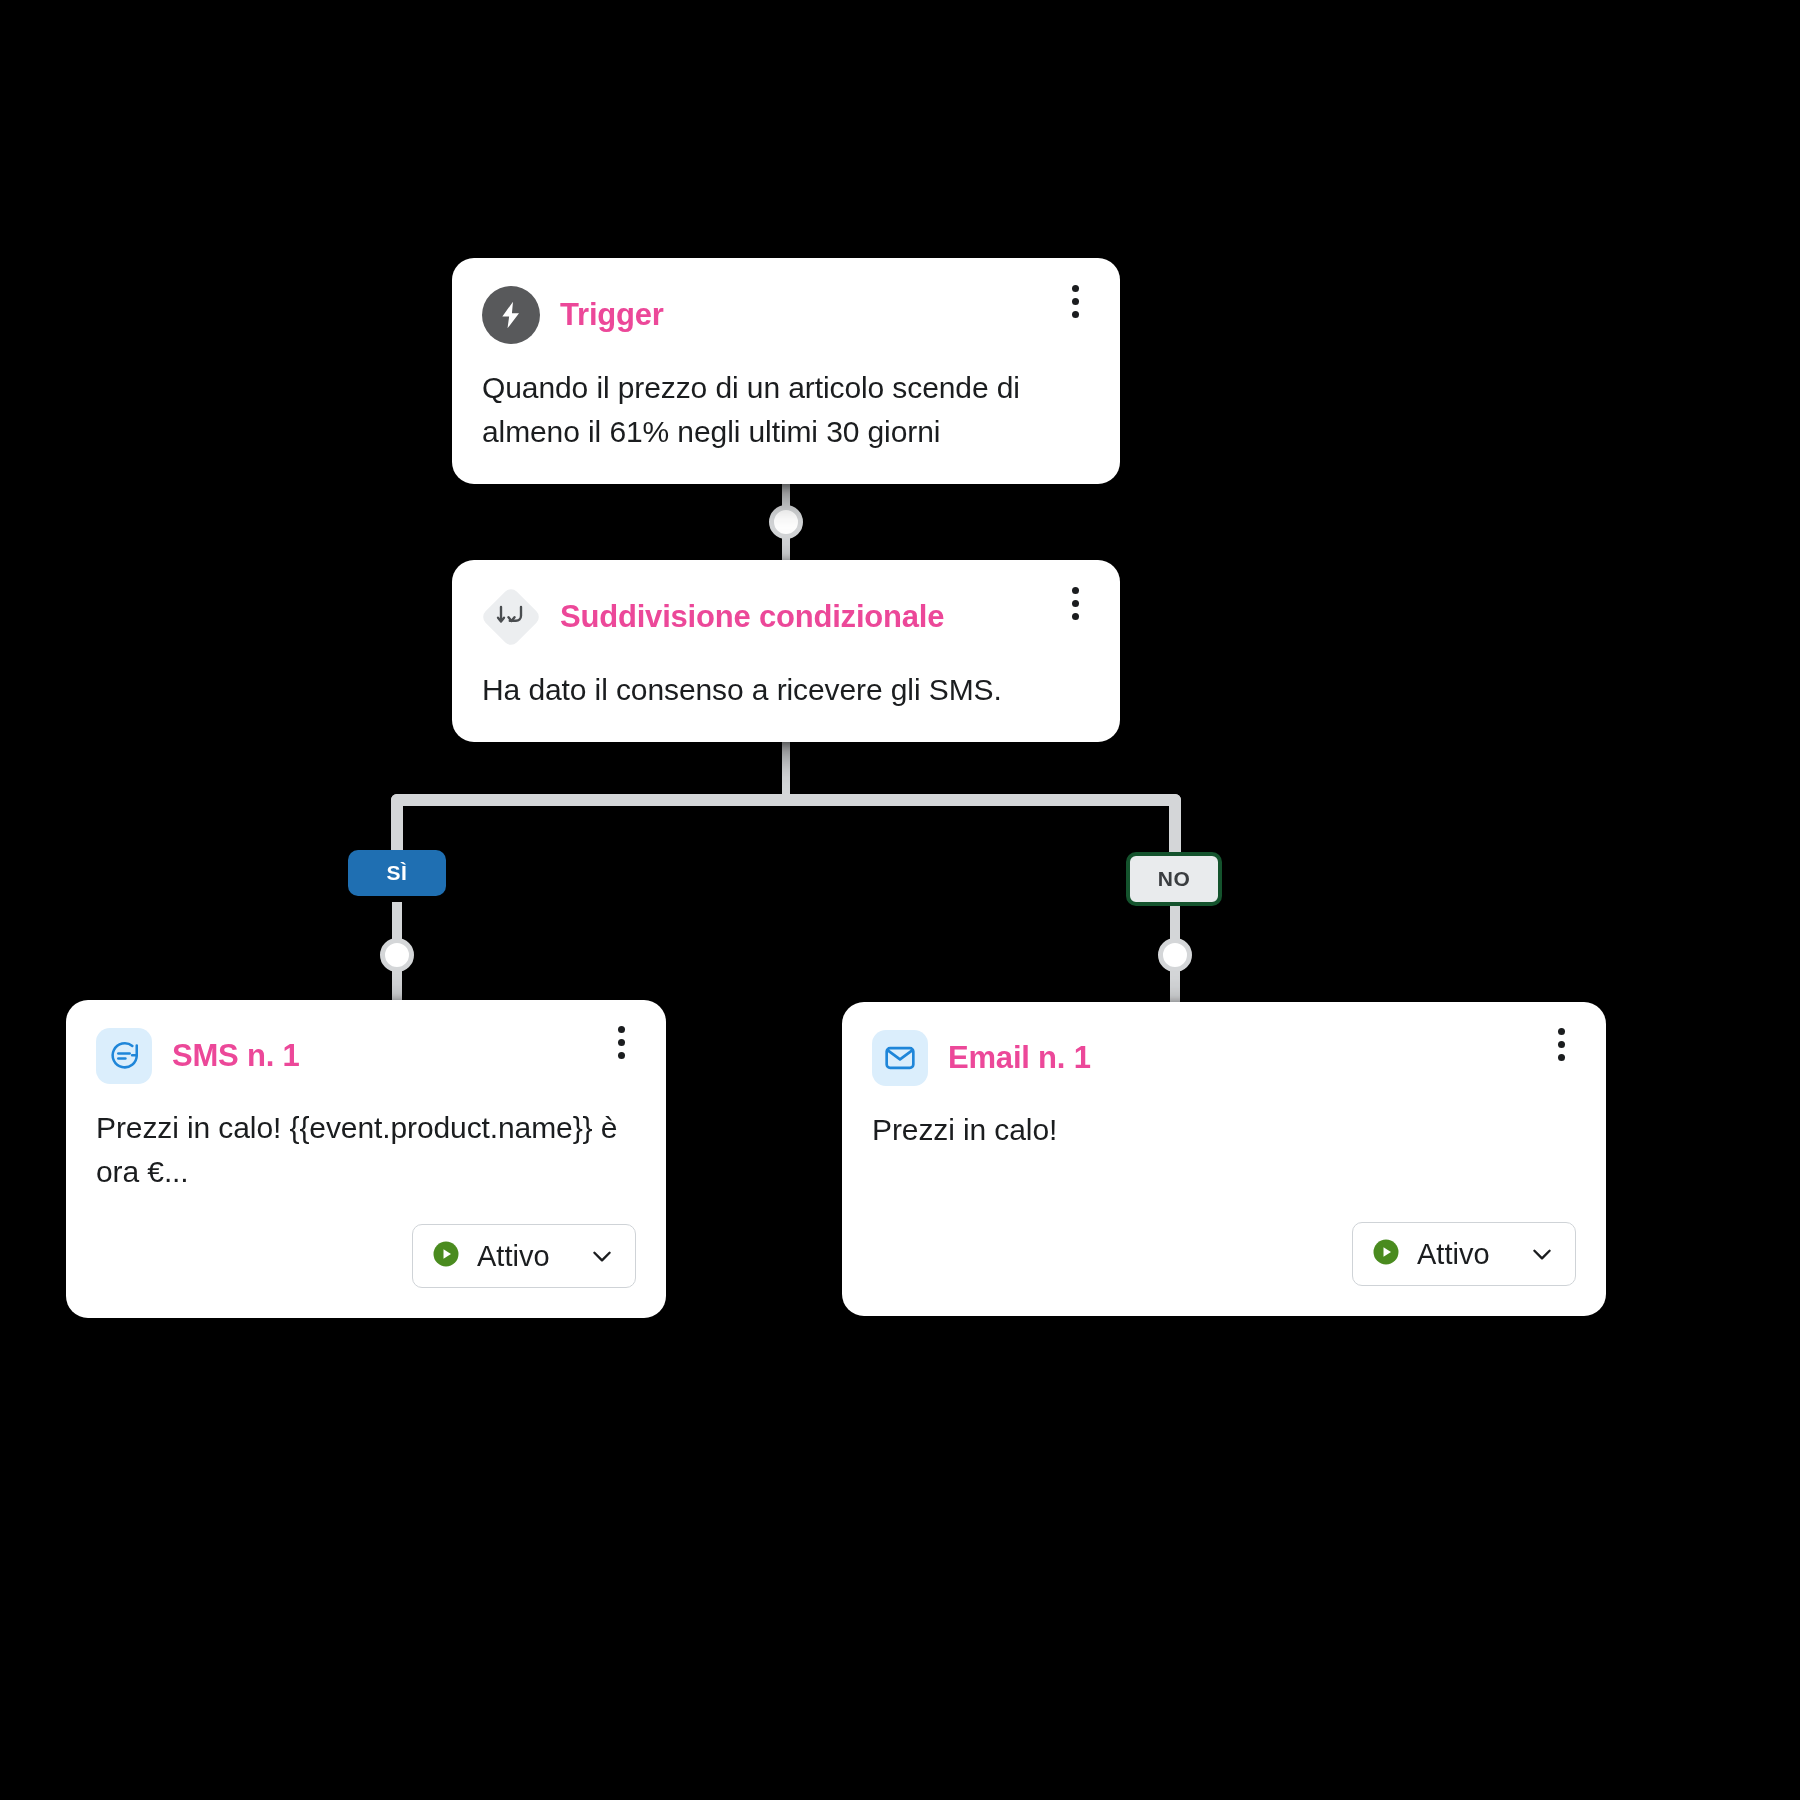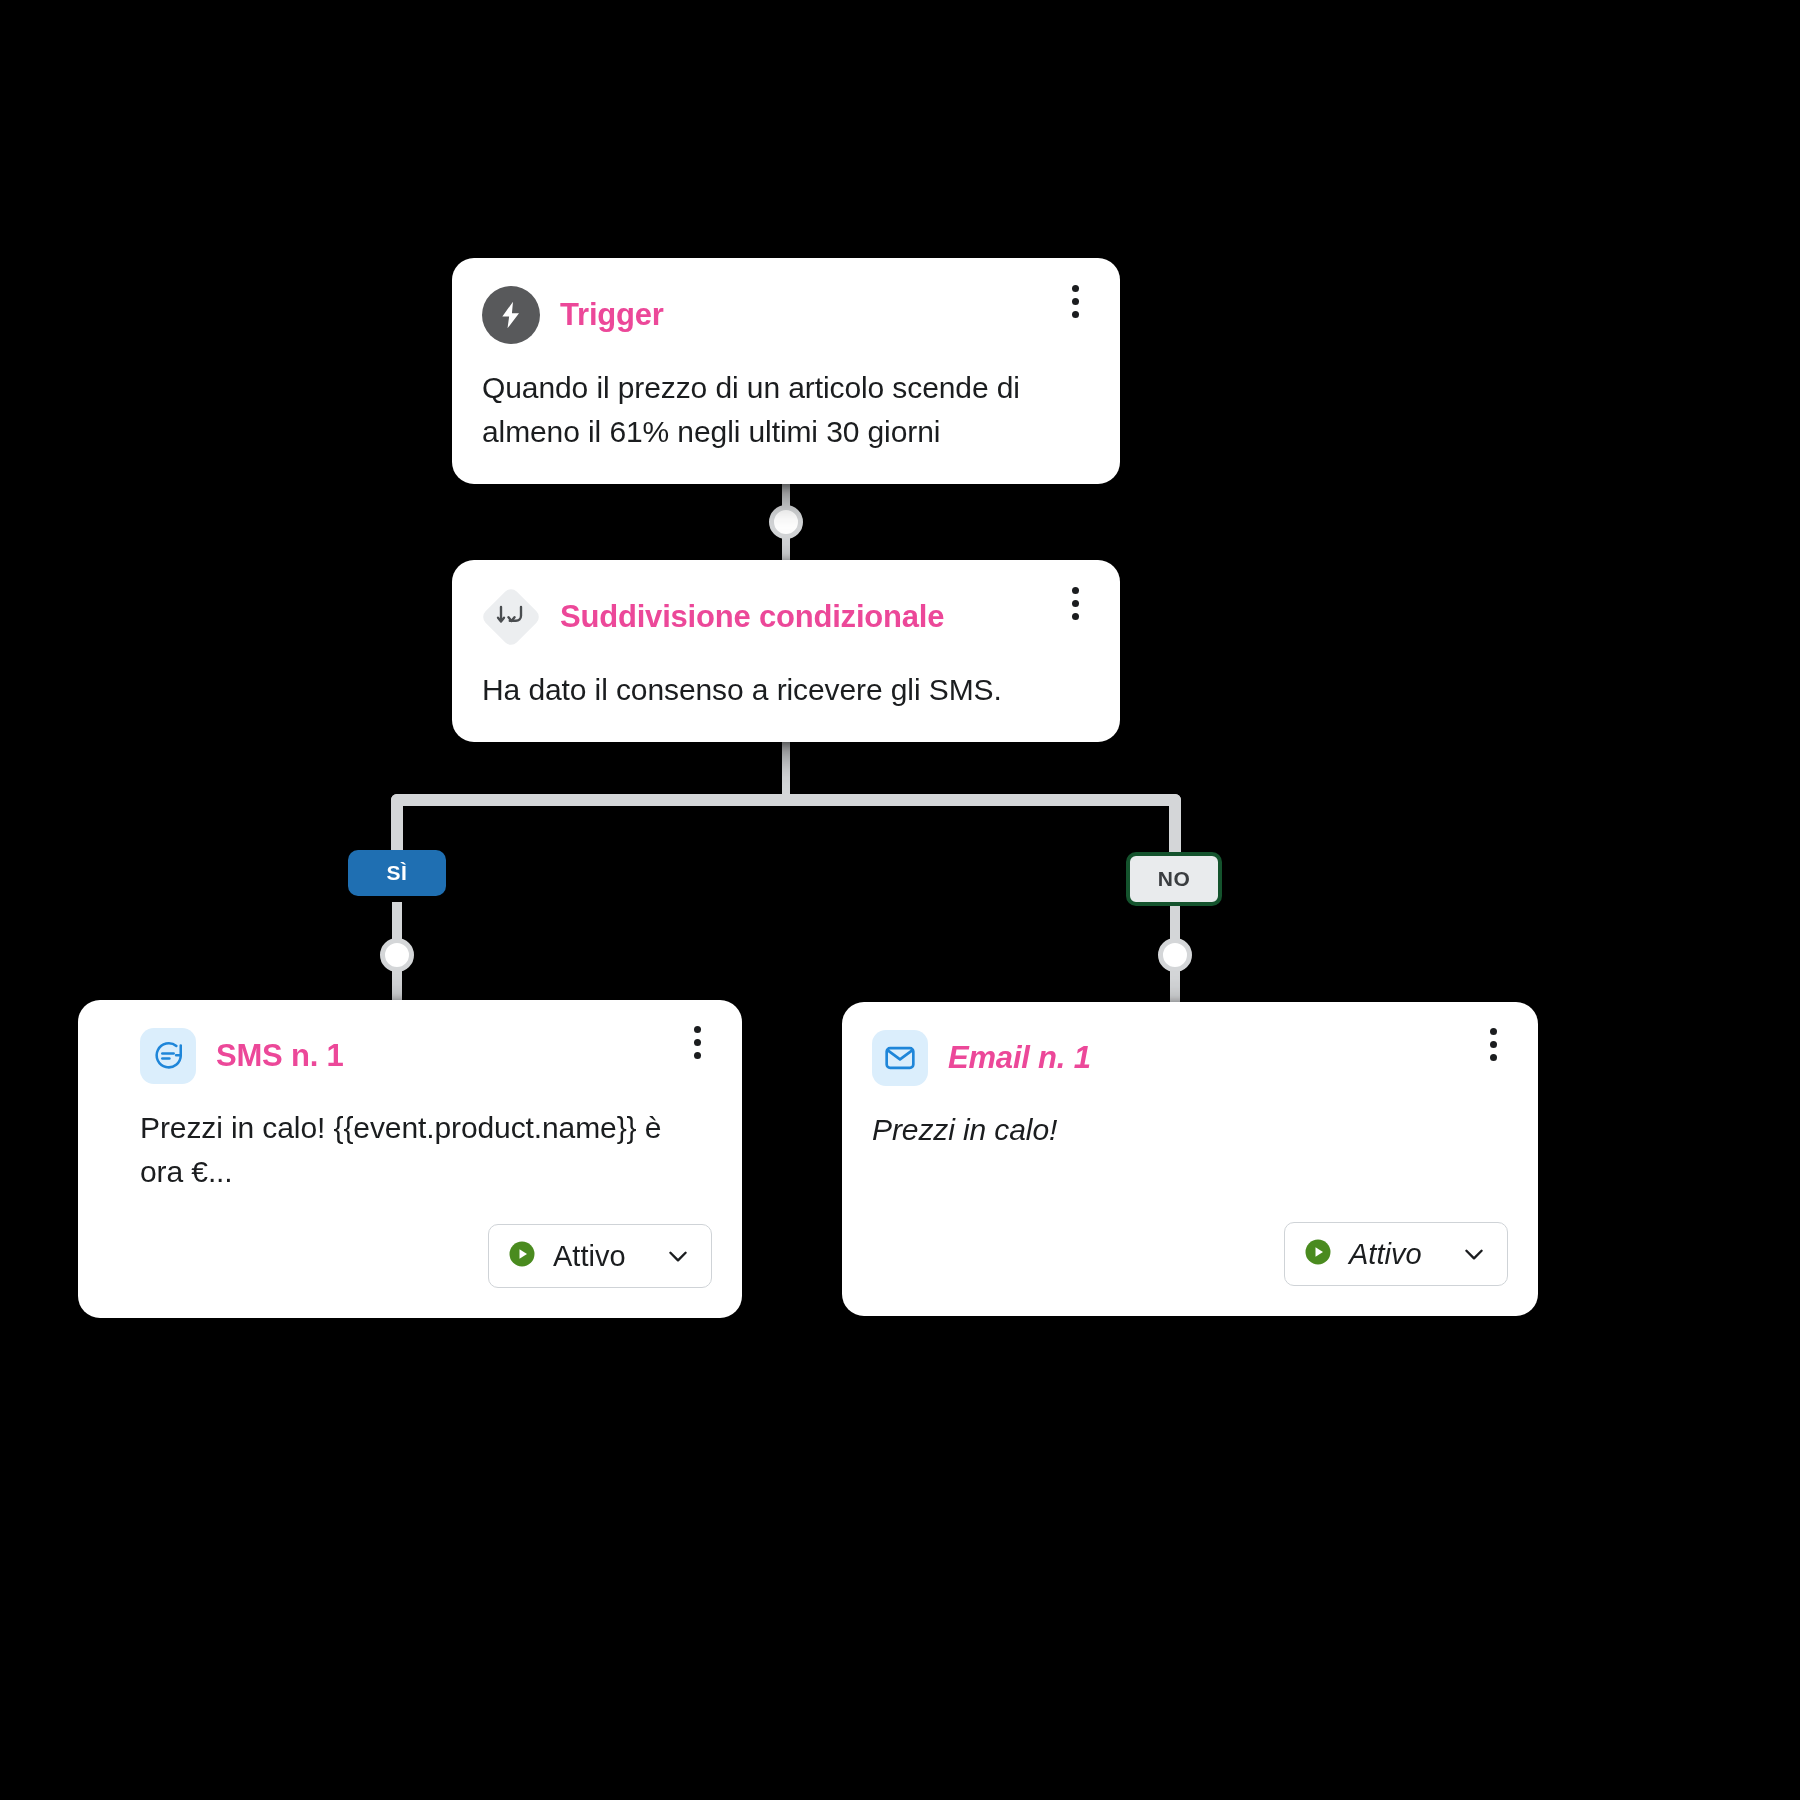--- a/index.html
+++ b/index.html
@@ -250,21 +250,21 @@
           <span></span>
       </div>
     </div>
     <div class="card-body">Ha dato il consenso a ricevere gli SMS.</div>
   </div>
 
   <div class="branch-badge branch-yes" style="left:348px; top:850px; min-width:98px;">SÌ</div>
 
   <div class="branch-badge branch-no" style="left:1126px; top:852px; min-width:96px;">NO</div>
 
-  <div class="card" style="left:78px; top:1000px; width:664px;padding-left:32px;">
+  <div class="card" style="left:66px; top:1000px; width:600px;">
     <div class="card-head">
       <div class="icon-sq-blue">
         <svg width="34" height="34" viewBox="0 0 24 24" fill="none" stroke="#1f86d9" stroke-width="1.8" stroke-linecap="round" stroke-linejoin="round">
           <path d="M21 11.5a8.5 8.5 0 1 1-3.1-6.55"></path>
           <path d="M21 4.6 v6.9 h-3.3"></path>
           <path d="M8 10.2 h8"></path>
           <path d="M8 13.8 h5"></path>
         </svg>
       </div>
       <div class="card-title">SMS n. 1</div>
@@ -286,21 +286,21 @@
         <span class="status-label">Attivo</span>
         <span class="chevron">
           <svg width="26" height="26" viewBox="0 0 24 24" fill="none" stroke="#1b1d1f" stroke-width="2.2" stroke-linecap="round" stroke-linejoin="round">
             <path d="M5 9 L12 16 L19 9"></path>
           </svg>
         </span>
       </div>
     </div>
   </div>
 
-  <div class="card" style="left:842px; top:1002px; width:696px;font-style:italic;">
+  <div class="card" style="left:842px; top:1002px; width:764px;">
     <div class="card-head">
       <div class="icon-sq-blue">
         <svg width="34" height="34" viewBox="0 0 24 24" fill="none" stroke="#1f86d9" stroke-width="1.9" stroke-linecap="round" stroke-linejoin="round">
           <rect x="2.6" y="5" width="18.8" height="14" rx="2.4"></rect>
           <path d="M3.4 6.6 L12 13 L20.6 6.6"></path>
         </svg>
       </div>
       <div class="card-title">Email n. 1</div>
       <div class="kebab">
         <span></span>

